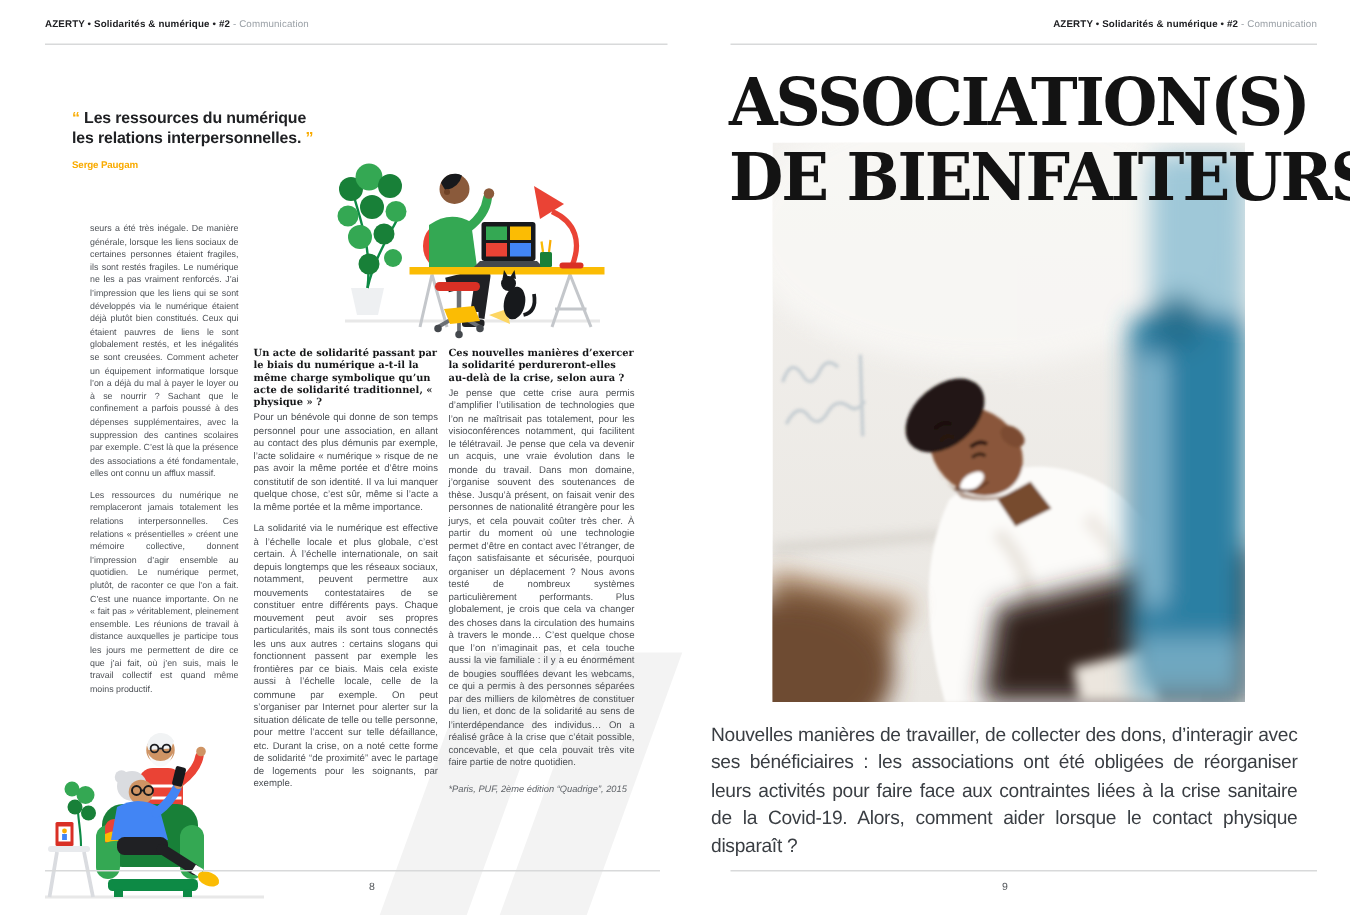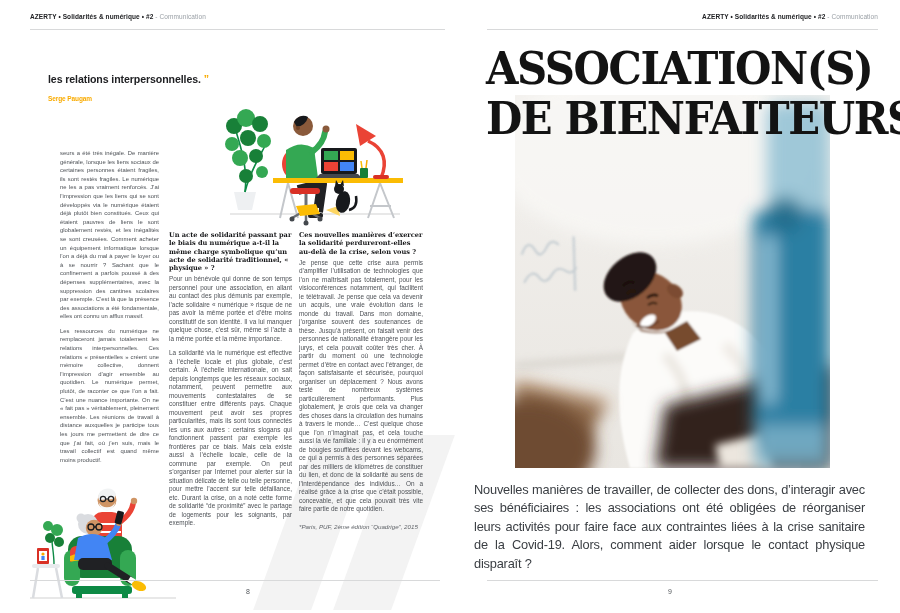--- a/index.html
+++ b/index.html
@@ -28,20 +28,21 @@
 <body>
 
 <div class="spread">
 
   <div class="abs hdr" style="left:30px;top:13px">
     <span class="b">AZERTY • Solidarités &amp; numérique • #2</span><span> - Communication</span>
   </div>
   <div class="abs rule" style="left:30px;top:29px;width:415px"></div>
 
   <div class="abs pq" style="left:48px;top:73px">
+    <div><span class="qm">“</span> <span>Les ressources du numérique</span></div>
     <div><span>les relations interpersonnelles.</span> <span class="qm">”</span></div>
     <div class="pq-author">Serge Paugam</div>
   </div>
 
   <svg class="abs" style="left:218px;top:86px" width="190" height="140" viewBox="0 0 190 140">
     <line x1="12" y1="128" x2="182" y2="128" stroke="#e8e8e8" stroke-width="2"></line>
     <path d="M16 106 h22 l-4 18 h-14 z" fill="#eef0f2"></path>
     <path d="M27 106 C30 80 22 60 18 45" stroke="#0d8a45" stroke-width="1.6" fill="none"></path>
     <path d="M27 106 C32 85 42 70 48 58" stroke="#0d8a45" stroke-width="1.6" fill="none"></path>
     <circle cx="16" cy="40" r="8" fill="#188038"></circle>
@@ -102,21 +103,21 @@
     <p class="t">Les ressources du numérique ne remplaceront jamais totalement les relations interpersonnelles. Ces relations « présentielles » créent une mémoire collective, donnent l’impression d’agir ensemble au quotidien. Le numérique permet, plutôt, de raconter ce que l’on a fait. C’est une nuance importante. On ne « fait pas » véritablement, pleinement ensemble. Les réunions de travail à distance auxquelles je participe tous les jours me permettent de dire ce que j’ai fait, où j’en suis, mais le travail collectif est quand même moins productif.</p>
   </div>
 
   <div class="abs col" style="left:169px;top:231px;width:123px">
     <p class="q">Un acte de solidarité passant par le biais du numérique a-t-il la même charge symbolique qu’un acte de solidarité traditionnel, « physique » ?</p>
     <p class="t">Pour un bénévole qui donne de son temps personnel pour une association, en allant au contact des plus démunis par exemple, l’acte solidaire « numérique » risque de ne pas avoir la même portée et d’être moins constitutif de son identité. Il va lui manquer quelque chose, c’est sûr, même si l’acte a la même portée et la même importance.</p>
     <p class="t">La solidarité via le numérique est effective à l’échelle locale et plus globale, c’est certain. À l’échelle internationale, on sait depuis longtemps que les réseaux sociaux, notamment, peuvent permettre aux mouvements contestataires de se constituer entre différents pays. Chaque mouvement peut avoir ses propres particularités, mais ils sont tous connectés les uns aux autres : certains slogans qui fonctionnent passent par exemple les frontières par ce biais. Mais cela existe aussi à l’échelle locale, celle de la commune par exemple. On peut s’organiser par Internet pour alerter sur la situation délicate de telle ou telle personne, pour mettre l’accent sur telle défaillance, etc. Durant la crise, on a noté cette forme de solidarité “de proximité” avec le partage de logements pour les soignants, par exemple.</p>
   </div>
 
   <div class="abs col" style="left:299px;top:231px;width:124px">
-    <p class="q">Ces nouvelles manières d’exercer la solidarité perdureront-elles au-delà de la crise, selon vous ?</p>
+    <p class="q">Ces nouvelles manières d’exercer la solidarité perdureront-elles au-delà de la crise, selon aura ?</p>
     <p class="t">Je pense que cette crise aura permis d’amplifier l’utilisation de technologies que l’on ne maîtrisait pas totalement, pour les visioconférences notamment, qui facilitent le télétravail. Je pense que cela va devenir un acquis, une vraie évolution dans le monde du travail. Dans mon domaine, j’organise souvent des soutenances de thèse. Jusqu’à présent, on faisait venir des personnes de nationalité étrangère pour les jurys, et cela pouvait coûter très cher. À partir du moment où une technologie permet d’être en contact avec l’étranger, de façon satisfaisante et sécurisée, pourquoi organiser un déplacement ? Nous avons testé de nombreux systèmes particulièrement performants. Plus globalement, je crois que cela va changer des choses dans la circulation des humains à travers le monde… C’est quelque chose que l’on n’imaginait pas, et cela touche aussi la vie familiale : il y a eu énormément de bougies soufflées devant les webcams, ce qui a permis à des personnes séparées par des milliers de kilomètres de constituer du lien, et donc de la solidarité au sens de l’interdépendance des individus… On a réalisé grâce à la crise que c’était possible, concevable, et que cela pouvait très vite faire partie de notre quotidien.</p>
     <p class="fn">*Paris, PUF, 2ème édition “Quadrige”, 2015</p>
   </div>
 
   <svg class="abs" style="left:28px;top:478px" width="150" height="126" viewBox="0 0 150 126">
     <line x1="2" y1="120" x2="148" y2="120" stroke="#e8e8e8" stroke-width="2"></line>
     <rect x="4" y="86" width="28" height="4" rx="2" fill="#e8eaed"></rect>
     <path d="M10 90 L5 120 M28 90 L34 120" stroke="#dadce0" stroke-width="2.5" fill="none"></path>
     <rect x="9" y="70" width="12" height="16" rx="1" fill="#d93025"></rect>
     <rect x="11" y="73" width="8" height="10" fill="#ffffff"></rect>

